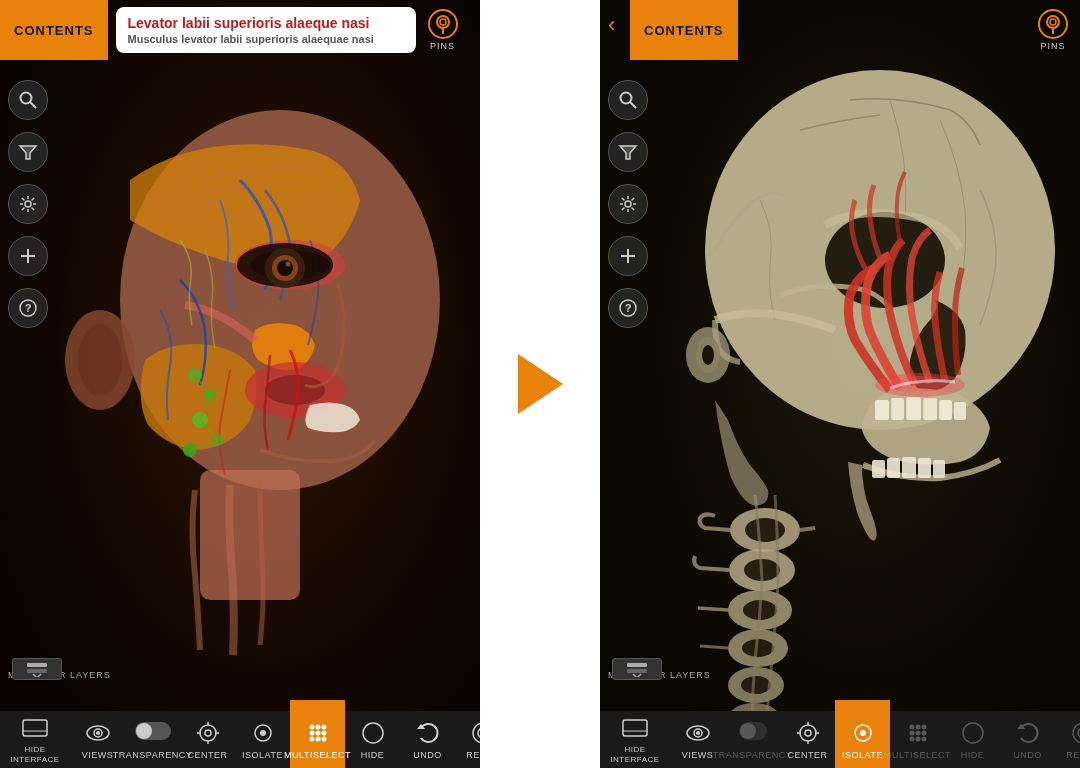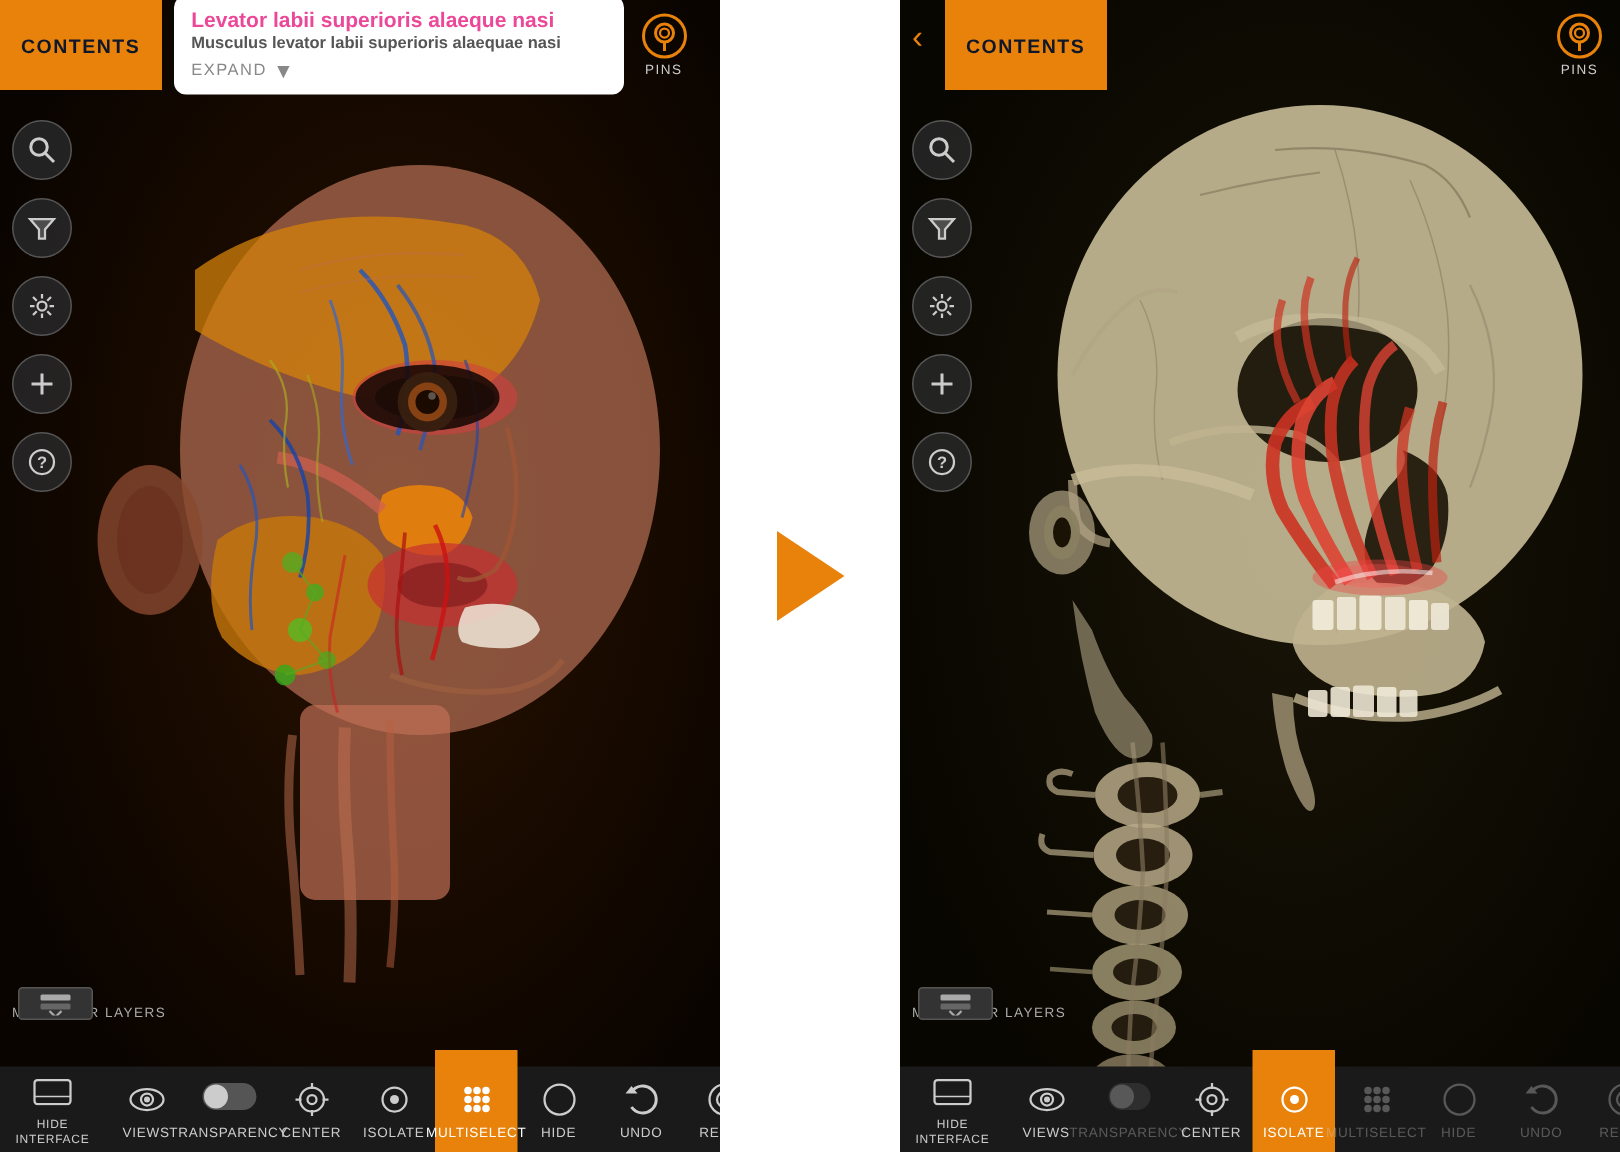--- a/index.html
+++ b/index.html
@@ -80,21 +80,21 @@
       border-radius: 8px;
       padding: 8px 12px;
       margin-left: 8px;
       max-width: 300px;
       flex: 1;
     }
 
     .info-bubble .title {
       font-size: 14px;
       font-weight: bold;
-      color: #ec4899;
+      color: #b91c1c;
     }
 
     .info-bubble .subtitle {
       font-size: 11px;
       color: #555;
       margin-top: 2px;
       font-weight: bold;
     }
 
     .expand-label {
@@ -386,24 +386,20 @@
     </svg>
   </div>
 
   <div class="top-bar">
     <div class="contents-btn">CONTENTS</div>
 
     <div class="info-bubble">
       <div class="info-bubble-row">
         <span class="title">Levator labii superioris alaeque nasi</span>
         <span class="subtitle">Musculus levator labii superioris alaequae nasi</span>
-        <div class="expand-row">
-          <span class="expand-label">EXPAND</span>
-          <span class="expand-arrow">▼</span>
-        </div>
       </div>
     </div>
 
     <div class="pins-btn">
       <div class="pins-icon">
         <svg width="22" height="22" viewBox="0 0 22 22">
           <circle cx="11" cy="9" r="6" stroke="#e8820a" stroke-width="2" fill="none"></circle>
           <circle cx="11" cy="9" r="3" stroke="#e8820a" stroke-width="1.5" fill="none"></circle>
           <line x1="11" y1="15" x2="11" y2="21" stroke="#e8820a" stroke-width="2"></line>
         </svg>

